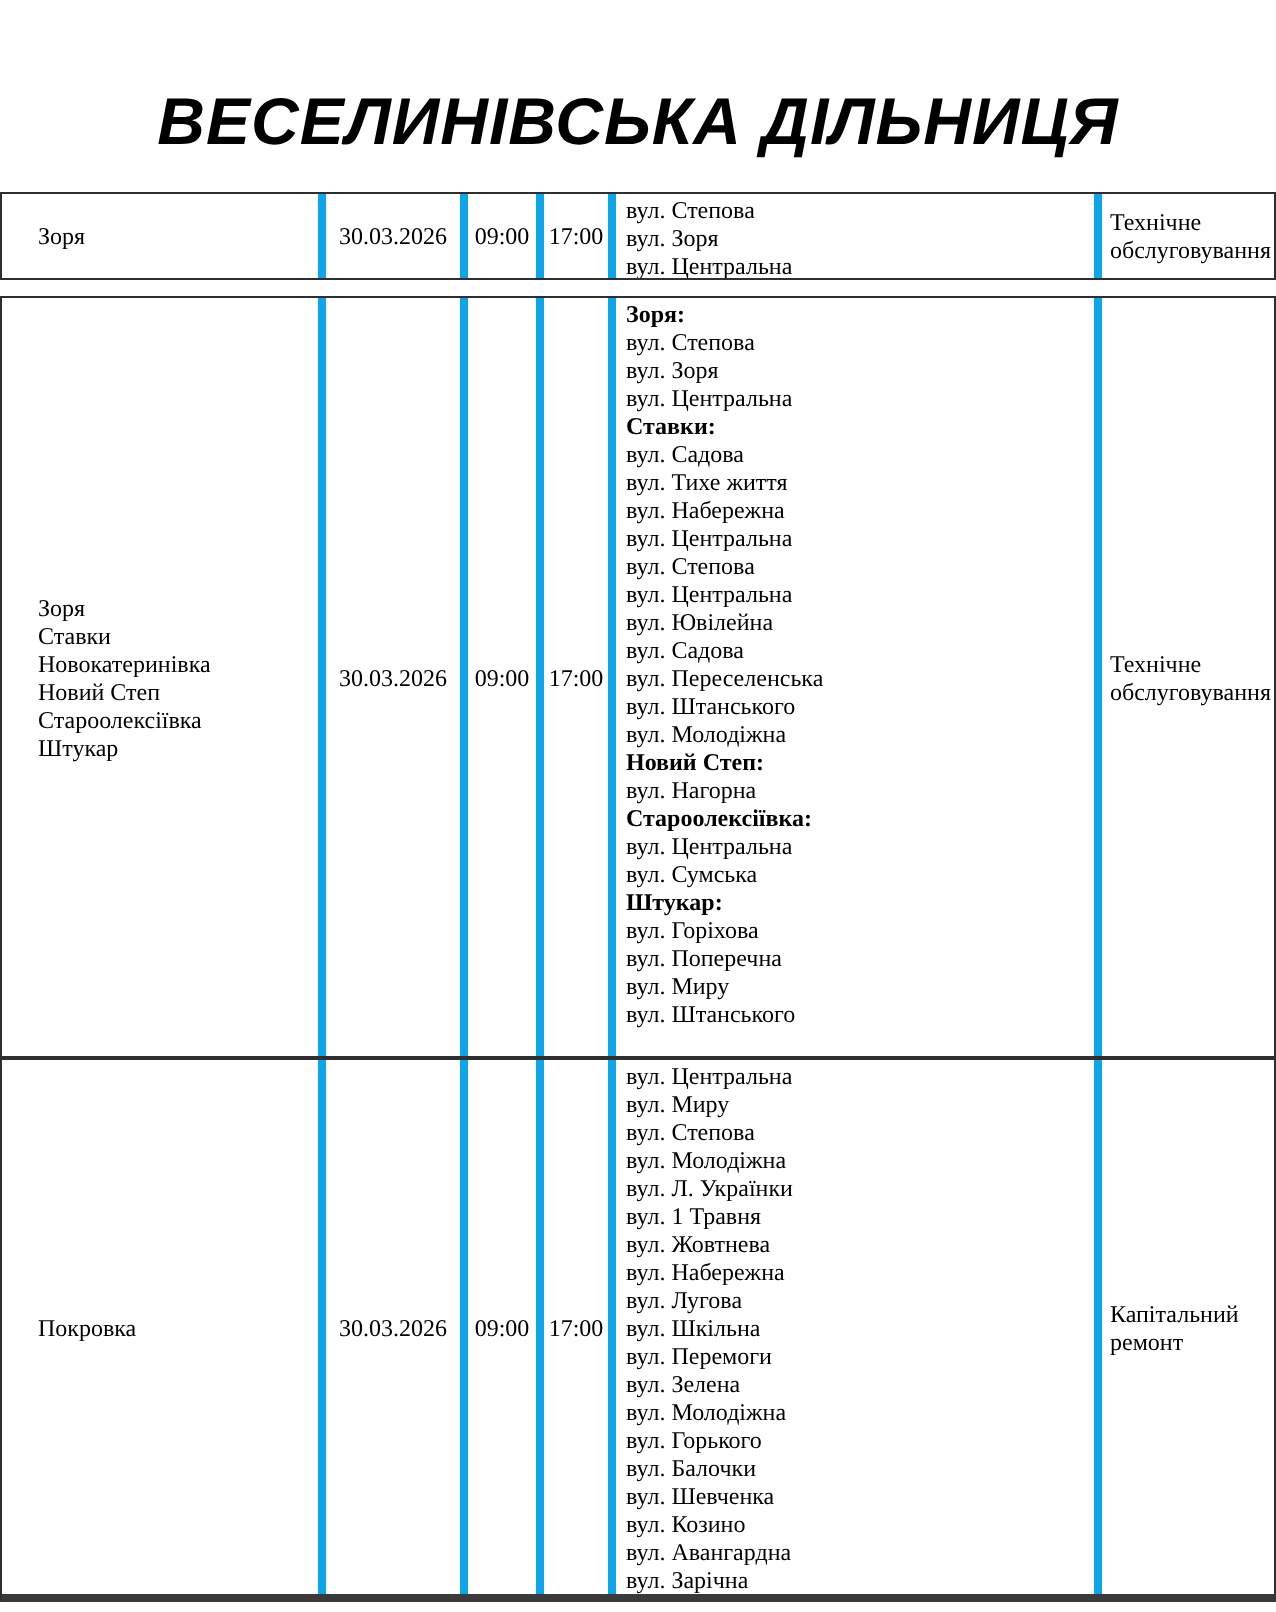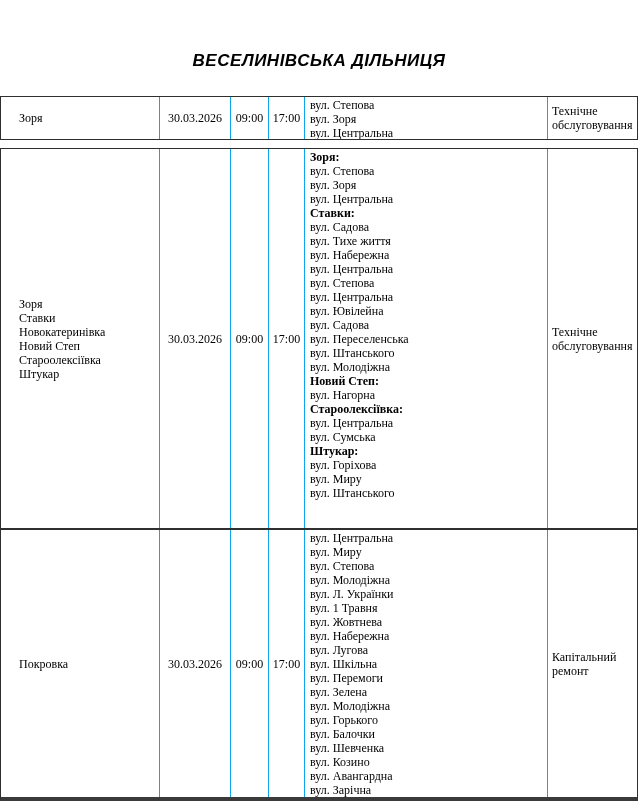--- a/index.html
+++ b/index.html
@@ -13,21 +13,21 @@
     overflow: hidden;
     font-family: "Liberation Serif", serif;
     color: #000000;
   }
   .page-title {
     margin: 46px auto 0 auto;
     text-align: center;
     font-family: "Liberation Sans", sans-serif;
     font-weight: bold;
     font-style: italic;
-    font-size: 17px;
+    font-size: 33px;
     line-height: 30px;
     color: #000000;
     letter-spacing: 0.5px;
   }
   #rows-container {
     margin-top: 20px;
     width: 638px;
   }
   .trow {
     display: grid;
@@ -35,21 +35,21 @@
     width: 638px;
     box-sizing: border-box;
     border: 1px solid #2f2f2f;
     background: #ffffff;
   }
   .trow.r0 { height: 44px; margin-bottom: 8px; }
   .trow.r1 { height: 381px; }
   .trow.r2 { height: 272px; border-bottom-width: 4px; border-bottom-color: #3a3a3a; }
   .cell {
     box-sizing: border-box;
-    border-left: 1px solid #0ea5e9;
+    border-left: 4px solid #0ea5e9;
     font-size: 12px;
     line-height: 14px;
     overflow: hidden;
   }
   .cell:first-child { border-left: none; }
   .cell.locations {
     display: flex;
     flex-direction: column;
     justify-content: center;
     padding-left: 18px;
@@ -124,20 +124,21 @@
         <div class="street-line">вул. Переселенська</div>
         <div class="street-line">вул. Штанського</div>
         <div class="street-line">вул. Молодіжна</div>
         <div class="street-line bold">Новий Степ:</div>
         <div class="street-line">вул. Нагорна</div>
         <div class="street-line bold">Староолексіївка:</div>
         <div class="street-line">вул. Центральна</div>
         <div class="street-line">вул. Сумська</div>
         <div class="street-line bold">Штукар:</div>
         <div class="street-line">вул. Горіхова</div>
+        <div class="street-line">вул. Поперечна</div>
         <div class="street-line">вул. Миру</div>
         <div class="street-line">вул. Штанського</div>
       </div>
       <div class="cell work">Технічне обслуговування</div>
     </div>
     <div class="trow r2">
       <div class="cell locations">
         <div class="loc-line">Покровка</div>
       </div>
       <div class="cell date">30.03.2026</div>

